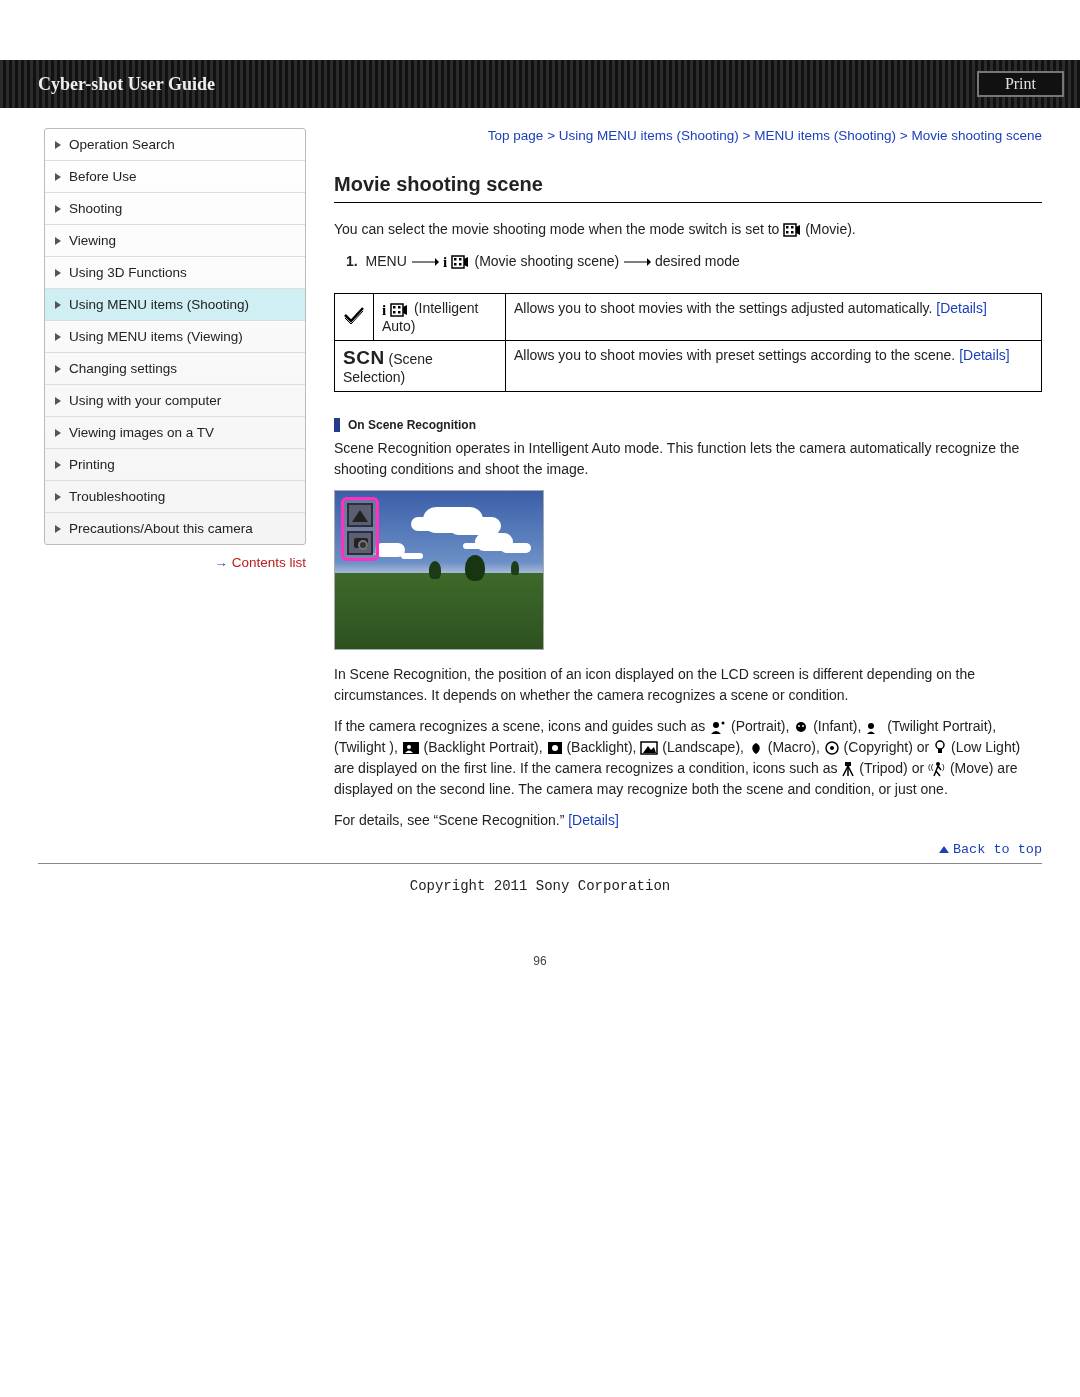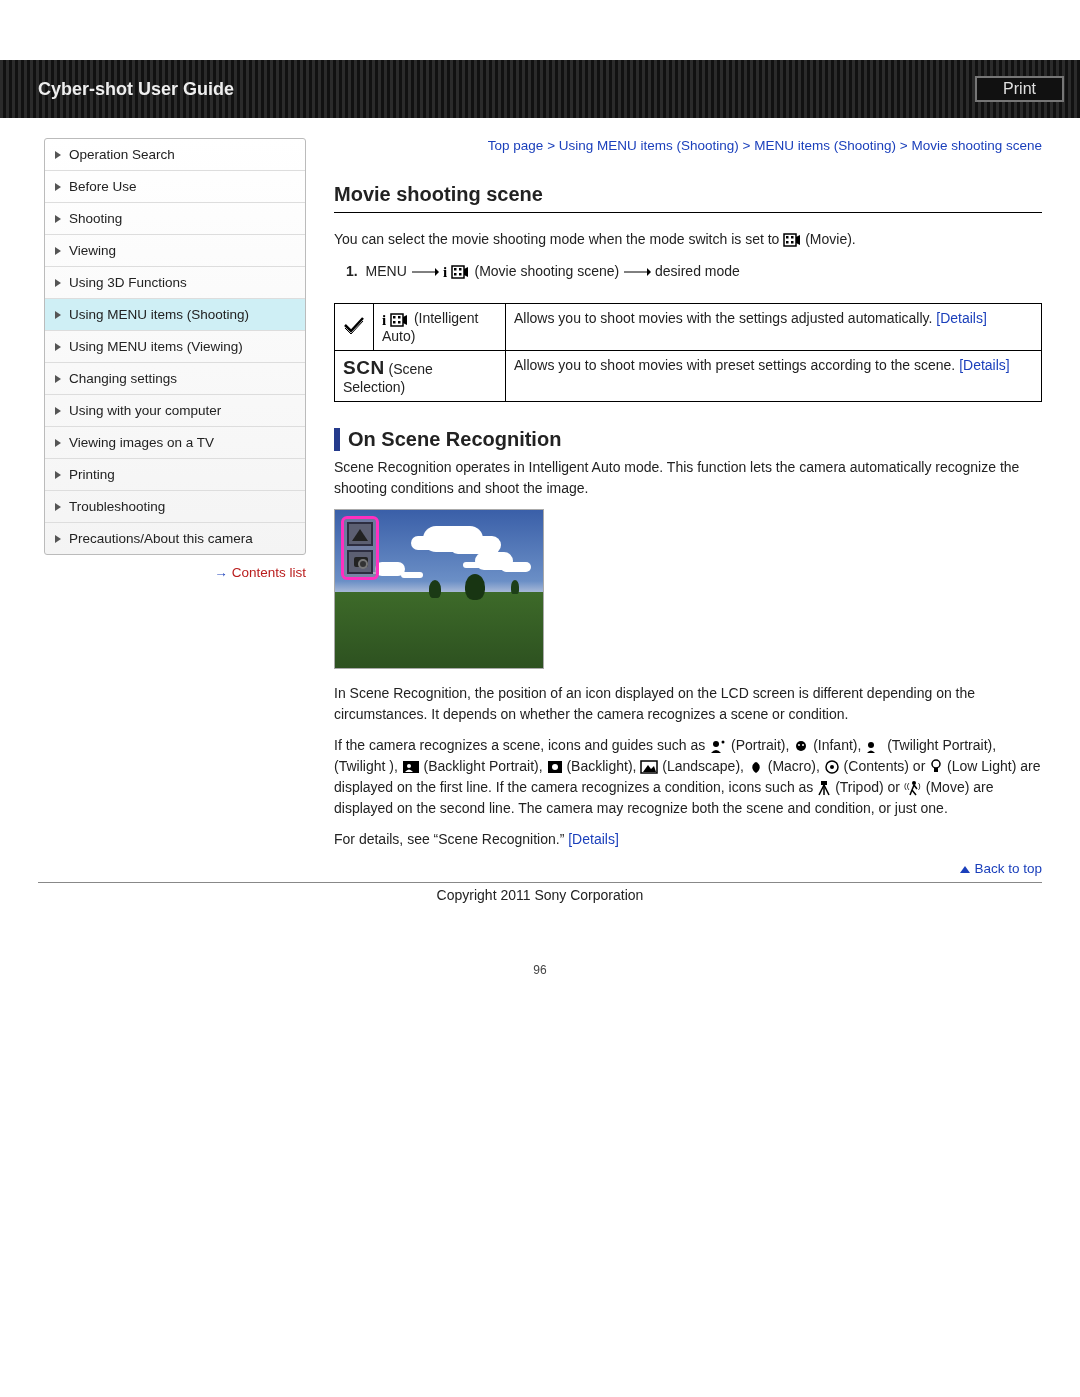--- a/index.html
+++ b/index.html
@@ -7,26 +7,27 @@
     margin: 0;
     font-family: Arial, Helvetica, sans-serif;
     font-size: 14px;
     color: #222;
     background: #fff;
     width: 1080px;
   }
   .header-bar {
     background: #111;
     background-image: repeating-linear-gradient(90deg, #2b2b2b 0 3px, #111 3px 6px);
-    height: 58px;
+    height: 48px;
     display: flex;
     align-items: center;
     justify-content: space-between;
     padding: 0 16px 0 38px;
     margin-top: 60px;
+    font-family: Liberation Serif, serif;
   }
   .header-title {
     color: #eee;
     font-weight: bold;
     font-size: 18px;
   }
   .print-btn {
     color: #e0e0e0;
     border: 2px solid #777;
     background: #111;
@@ -101,21 +102,21 @@
     padding: 6px 8px;
     vertical-align: top;
     font-size: 14px;
   }
   table.modes td.chk { width: 34px; text-align: center; vertical-align: middle; }
   table.modes td.mode { width: 132px; }
   .details { color: #1a3fbb; cursor: pointer; }
   .check { font-size: 18px; }
   .scn { font-weight: bold; font-size: 19px; letter-spacing: .5px; }
   h2.sec {
-    font-size: 20px;
+    font-size: 12px;
     margin: 22px 0 6px 0;
     border-left: 6px solid #253b8c;
     padding-left: 8px;
   }
   .para { line-height: 1.5; margin-bottom: 10px; }
   .scene-img {
     width: 210px; height: 160px;
     border: 1px solid #aaa;
     position: relative;
     background: linear-gradient(#3a5fa8 0%, #6b8fc6 45%, #a8b9d7 52%, #3d6a29 52%, #2d5120 100%);
@@ -152,21 +153,21 @@
   .scene-img .ovicon.cam::before {
     content:''; position:absolute; left:5px; top:5px; width:14px; height:10px; background:#222; border-radius:2px;
   }
   .scene-img .ovicon.cam::after {
     content:''; position:absolute; left:9px; top:7px; width:6px; height:6px; border:2px solid #777; border-radius:50%; background:#333;
   }
   .inline-icon {
     display: inline-block; vertical-align: middle;
   }
   .inline-icon svg { display:block; }
-  .footer-wrap { border-top: 1px solid #888; margin: 12px 38px 5px; padding-top: 2px; position: relative; }
+  .footer-wrap { border-top: 1px solid #888; margin: 12px 38px 5px; padding-top: 12px; position: relative; font-family: Liberation Mono, monospace; }
   .back-top { text-align: right; color: #1a3fbb; font-size: 13.5px; cursor: pointer; position: absolute; right: 0; top: -22px; }
   .tri-up { display:inline-block; width:0;height:0;border-left:5px solid transparent;border-right:5px solid transparent;border-bottom:7px solid #1a3fbb; vertical-align: middle; margin-right:4px;}
   .copyright { text-align: center; font-size: 14px; margin: 2px 0 60px; }
   .pagenum { text-align:center; font-size:12px; color:#444; margin-bottom: 20px;}
 </style>
 </head>
 <body>
 
 <div class="header-bar">
   <div class="header-title">Cyber-shot User Guide</div>
@@ -380,21 +381,21 @@
           </svg></span>
       <span>(Landscape), </span>
       <span class="inline-icon"><svg width="16" height="14">
             <path d="M8 13 C3 10 3 4 8 2 C13 4 13 10 8 13" fill="#000"></path>
           </svg></span>
       <span>(Macro), </span>
       <span class="inline-icon"><svg width="16" height="14">
             <circle cx="8" cy="7" r="6" fill="none" stroke="#000" stroke-width="1.5"></circle>
             <circle cx="8" cy="7" r="2" fill="#000"></circle>
           </svg></span>
-      <span>(Contents) or </span>
+      <span>(Copyright) or </span>
       <span class="inline-icon"><svg width="14" height="16">
             <ellipse cx="7" cy="5" rx="4" ry="4" fill="none" stroke="#000" stroke-width="1.5"></ellipse>
             <rect x="5" y="9" width="4" height="4" fill="#000"></rect>
           </svg></span>
       <span>(Low Light) are displayed on the first line. If the camera recognizes a condition, icons such as </span>
       <span class="inline-icon"><svg width="14" height="16">
             <rect x="4" y="1" width="6" height="4" fill="#000"></rect>
             <line x1="7" y1="5" x2="2" y2="15" stroke="#000" stroke-width="1.5"></line>
             <line x1="7" y1="5" x2="12" y2="15" stroke="#000" stroke-width="1.5"></line>
             <line x1="7" y1="5" x2="7" y2="15" stroke="#000" stroke-width="1.5"></line>

